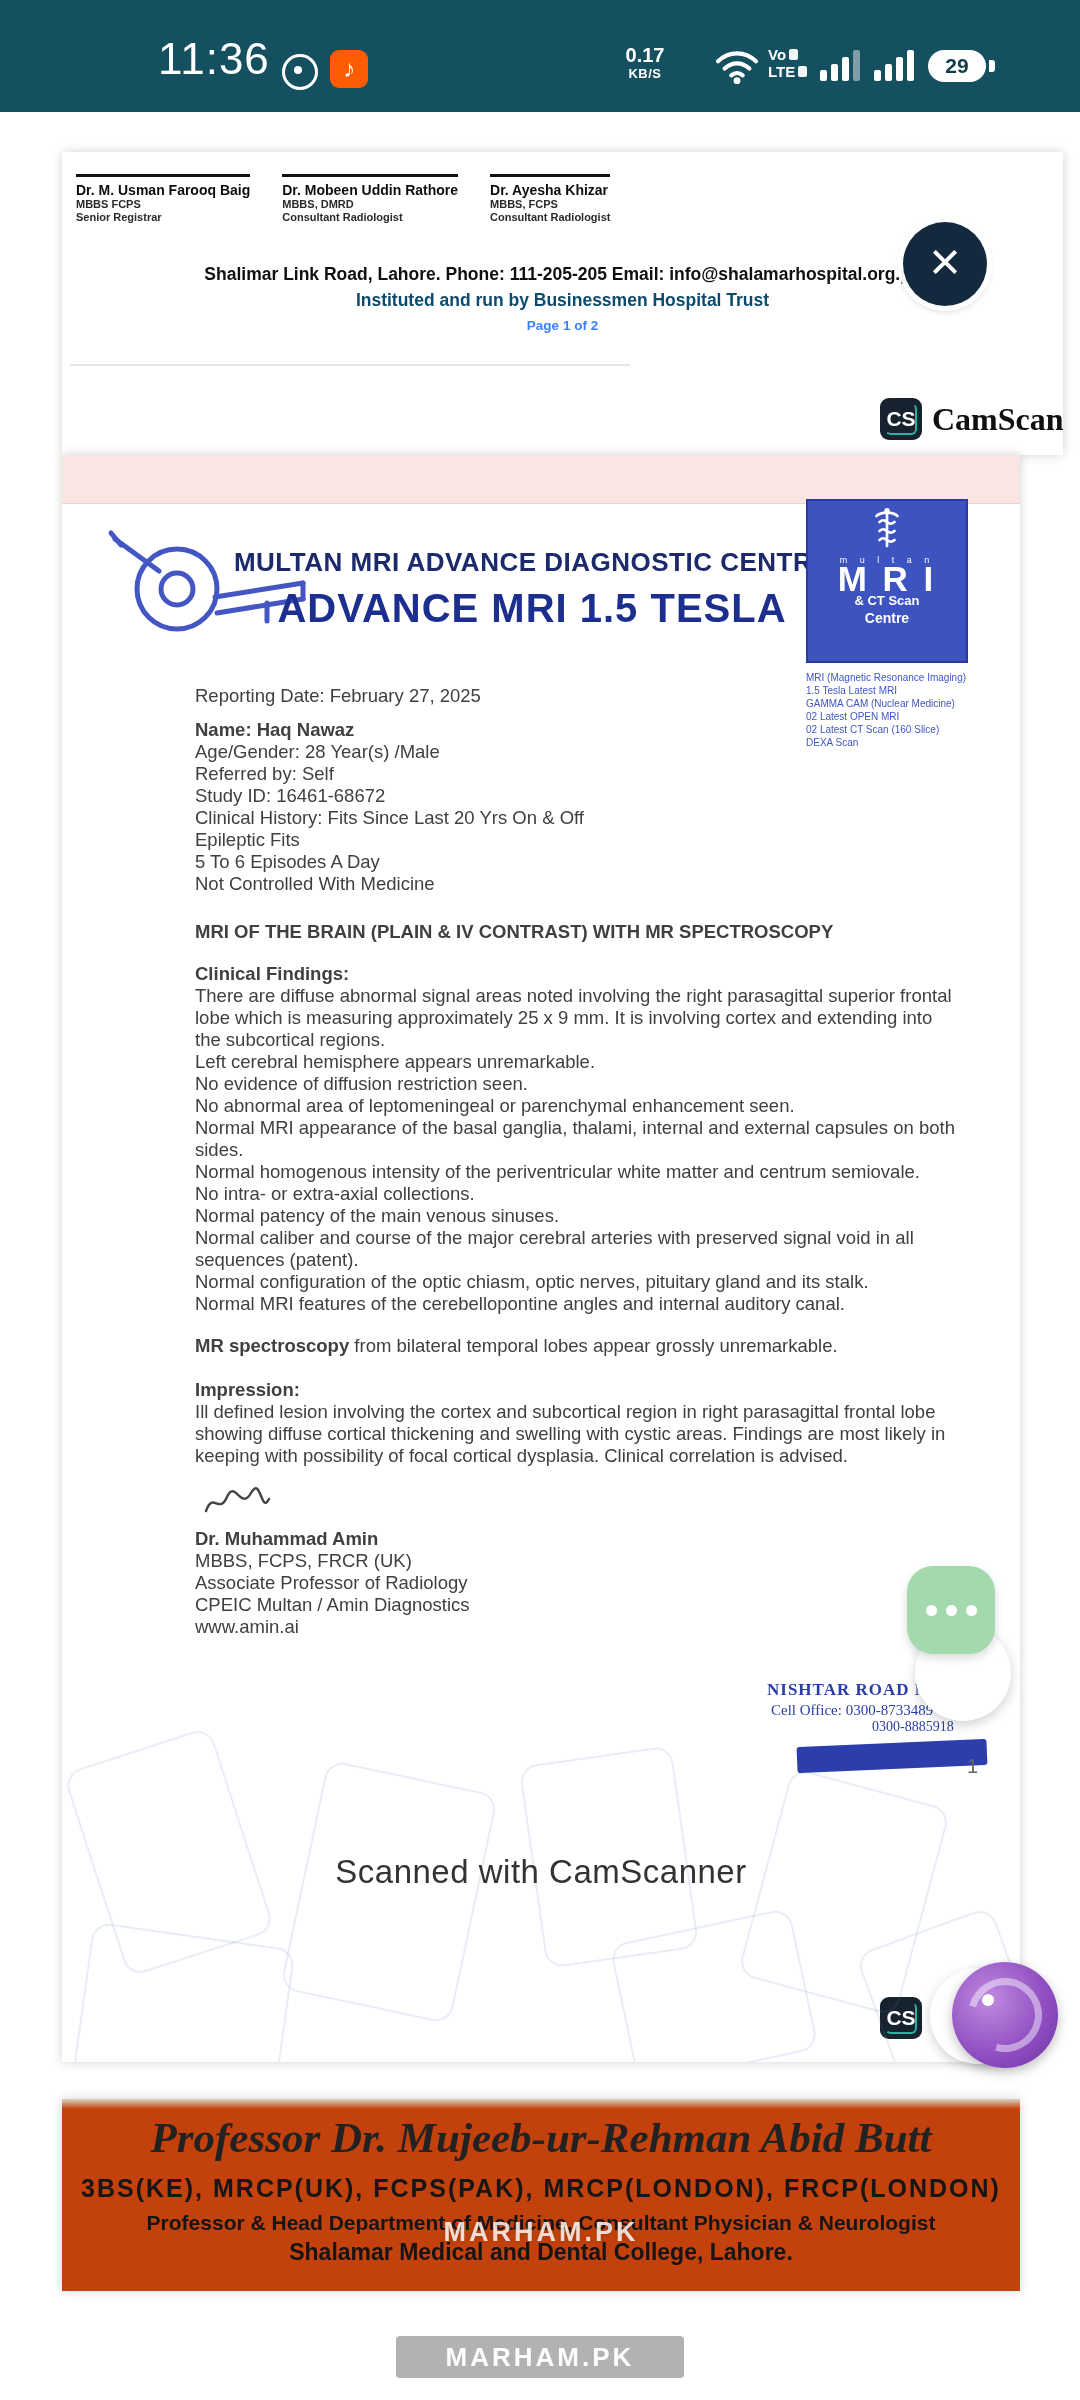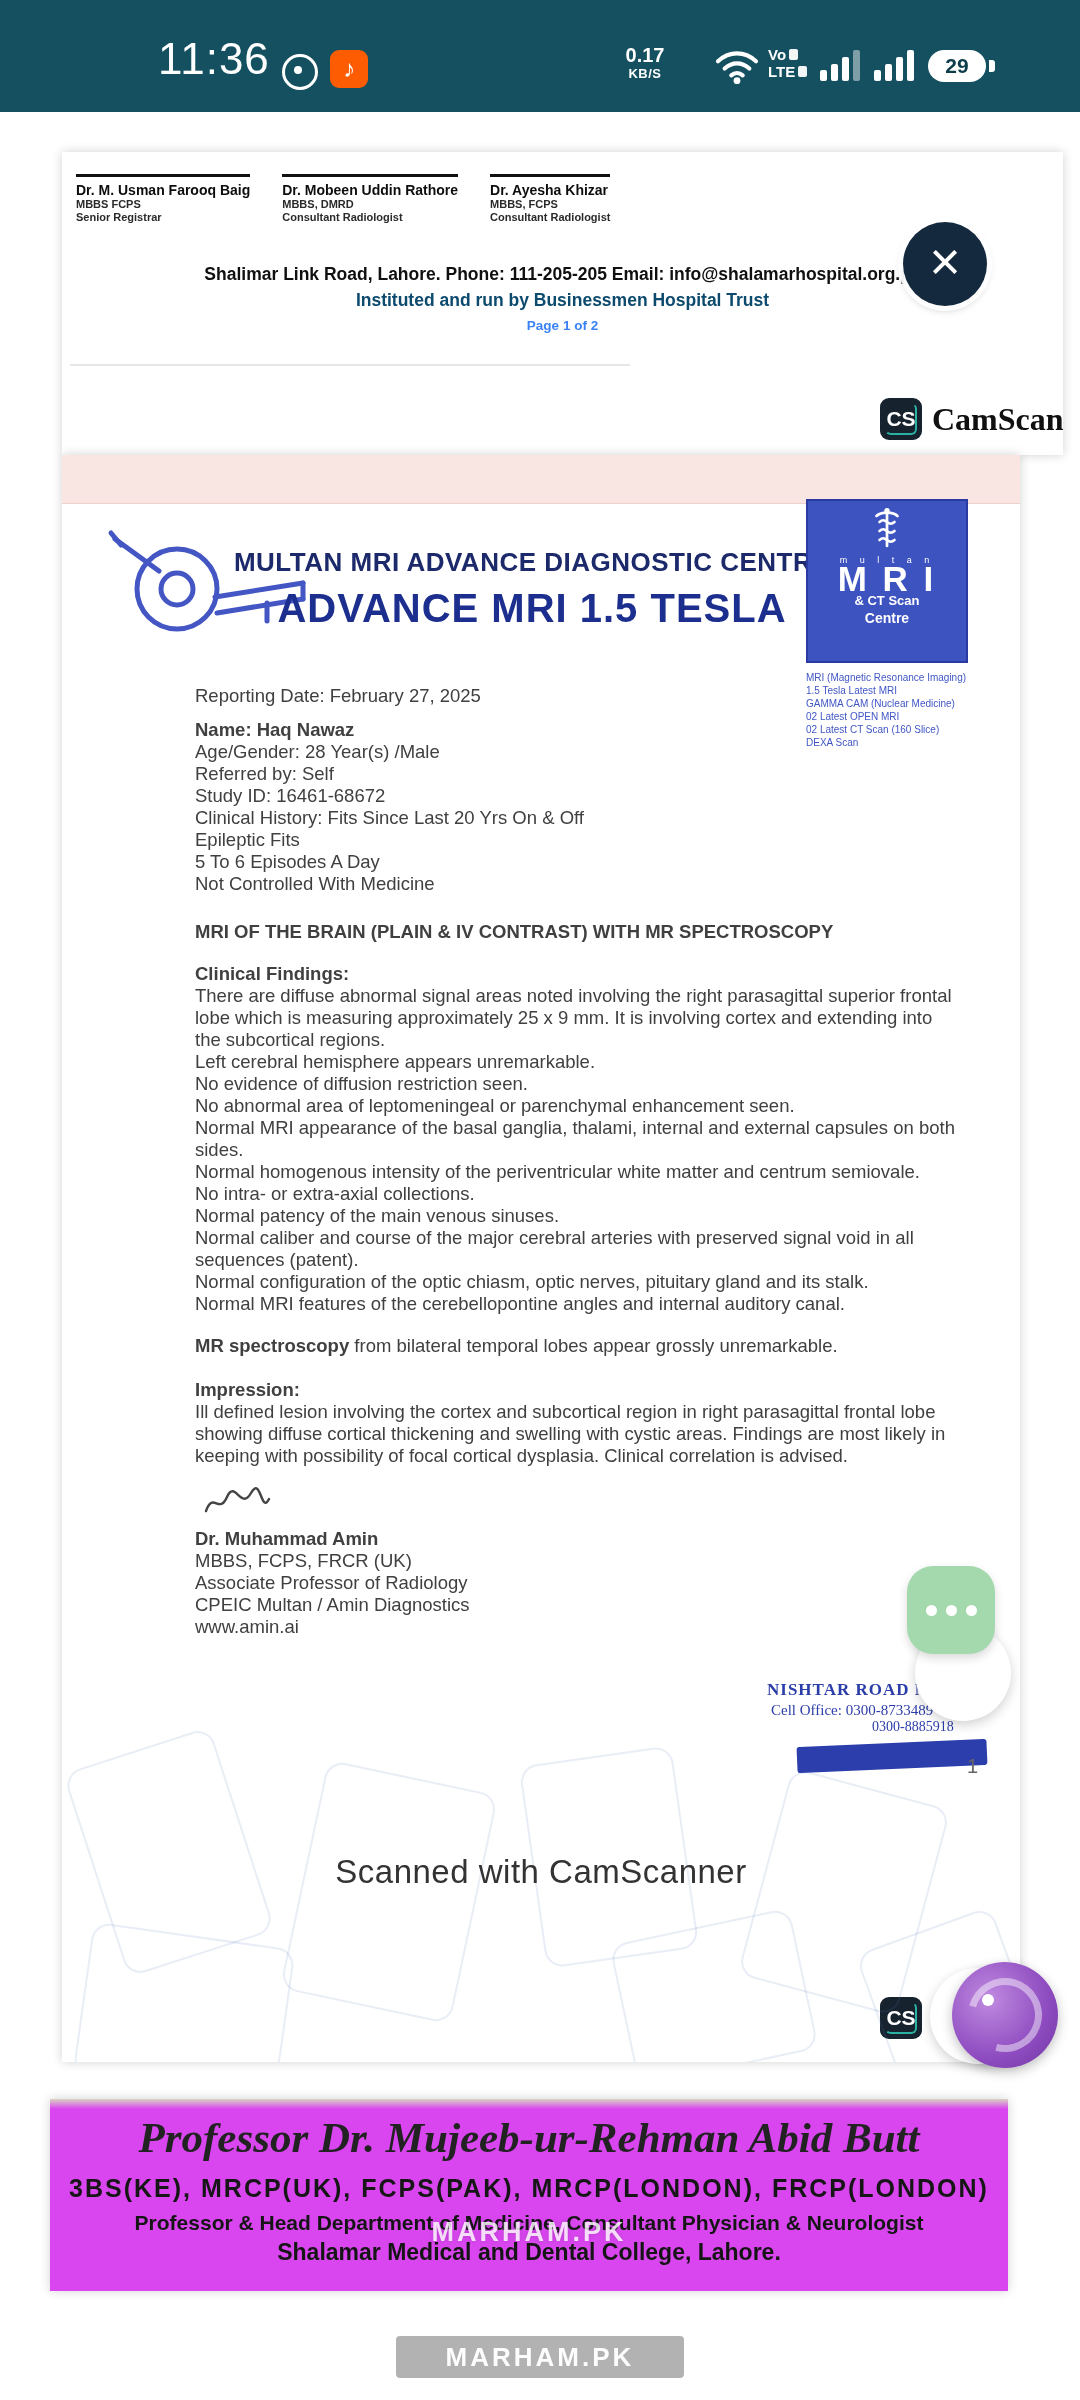--- a/index.html
+++ b/index.html
@@ -108,21 +108,21 @@
   .white-fab2{position:absolute;left:930px;top:1968px;width:96px;height:96px;border-radius:50%;background:#fff;
               box-shadow:0 4px 12px rgba(0,0,0,.18);z-index:25;}
   .purple-fab{position:absolute;left:952px;top:1962px;width:106px;height:106px;border-radius:50%;z-index:26;
               background:radial-gradient(circle at 35% 35%,#c08ae0,#8e4cc0 60%,#6f35a0);
               box-shadow:0 4px 12px rgba(0,0,0,.25);cursor:pointer;}
   .purple-fab::before{content:"";position:absolute;inset:16px;border:7px solid rgba(255,255,255,.45);
                       border-radius:50%;border-left-color:transparent;transform:rotate(-30deg);}
   .purple-fab::after{content:"";position:absolute;left:30px;top:32px;width:12px;height:12px;background:#fff;border-radius:50%;}
 
   
-  .bottom-card{left:50px;top:2099px;width:958px;height:192px;background:#d946ef;}
+  .bottom-card{left:62px;top:2099px;width:958px;height:192px;background:#c2410c;}
   .bottom-card::before{content:"";position:absolute;left:0;top:0;width:958px;height:10px;
                        background:linear-gradient(#d9d3c1,rgba(217,211,193,0));}
   .prof-name{margin-top:14px;text-align:center;font-family:"Liberation Serif",serif;font-style:italic;
              font-weight:700;font-size:43px;color:#222;}
   .prof-degrees{margin-top:12px;text-align:center;font-size:25px;font-weight:700;letter-spacing:2px;
                 color:#161616;white-space:nowrap;}
   .prof-role{margin-top:8px;text-align:center;font-size:21px;font-weight:700;color:#151515;}
   .prof-college{margin-top:4px;text-align:center;font-size:23px;font-weight:700;color:#151515;}
   .card-watermark{position:absolute;left:0;top:118px;width:100%;text-align:center;font-size:27px;font-weight:700;
                   letter-spacing:3px;color:rgba(255,255,255,.82);text-shadow:0 0 5px rgba(0,0,0,.15);}

